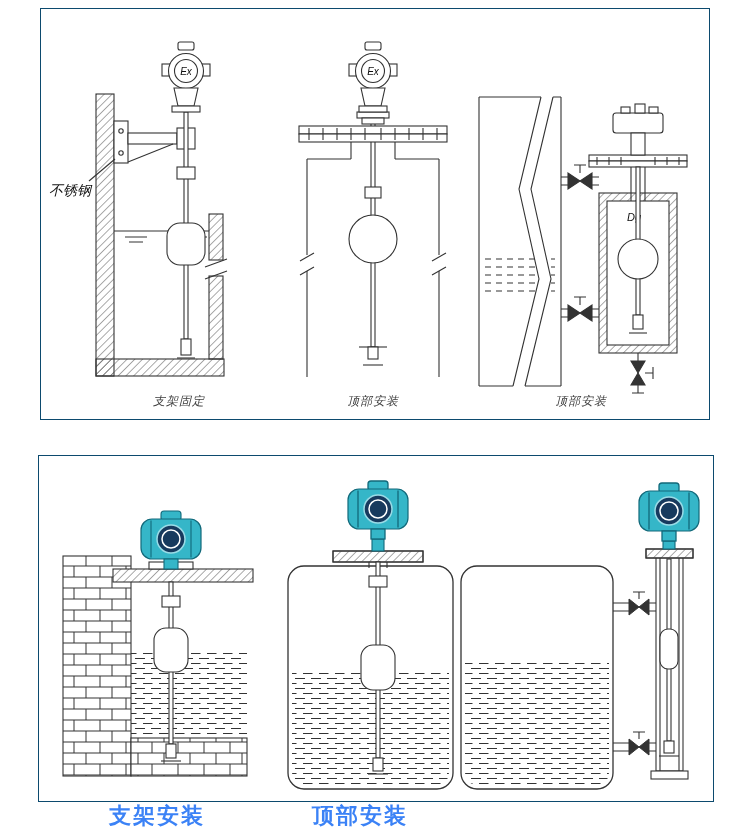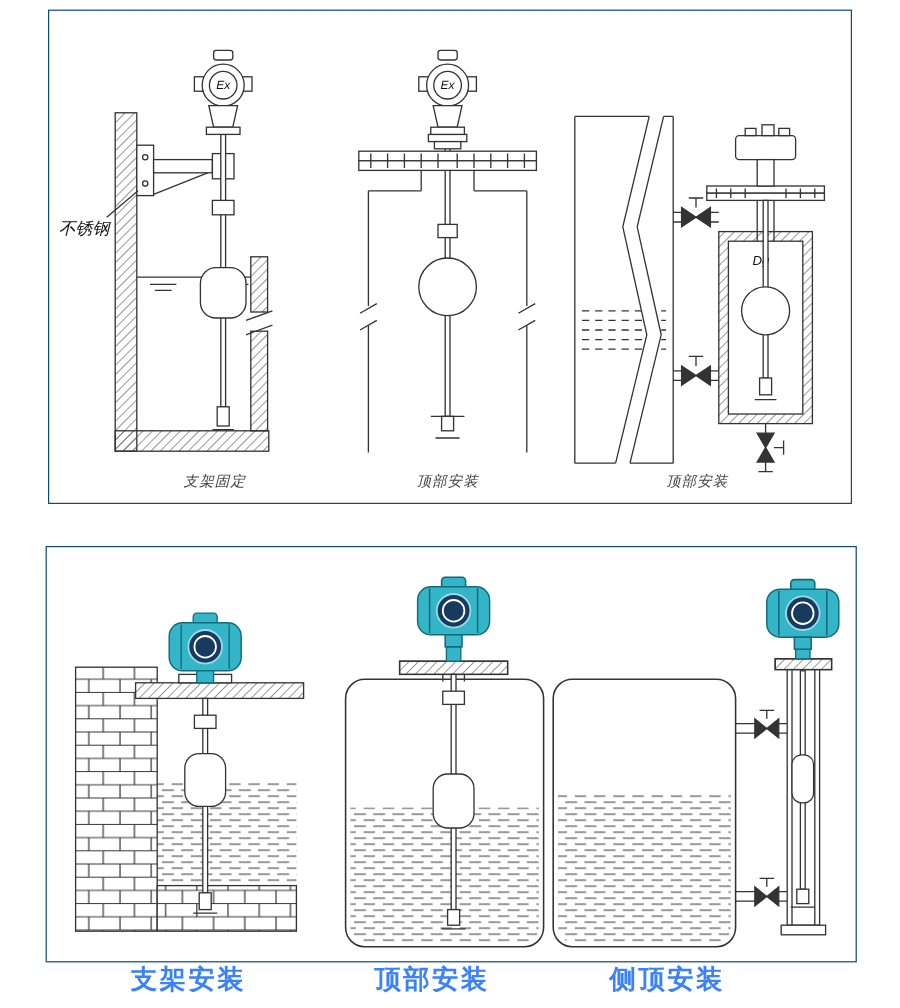--- a/index.html
+++ b/index.html
@@ -209,15 +209,14 @@
         <path d="M590 283 L590 299 L600 291 Z" fill="#333" stroke-width="1"></path>
         <path d="M610 283 L610 299 L600 291 Z" fill="#333" stroke-width="1"></path>
         <path d="M600 283 V276 M594 276 H606" stroke-width="1.1"></path>
         <use href="#xmtr" transform="translate(630,35)"></use>
       </g>
     </svg>
   </section>
 
   <div class="cap cap-bottom" style="left:157px;top:801px">支架安装</div>
   <div class="cap cap-bottom" style="left:360px;top:801px">顶部安装</div>
-  <div class="cap cap-bottom" style="left:556px;top:801px">侧顶安装</div>
 
 </div>
 
 </body></html>

